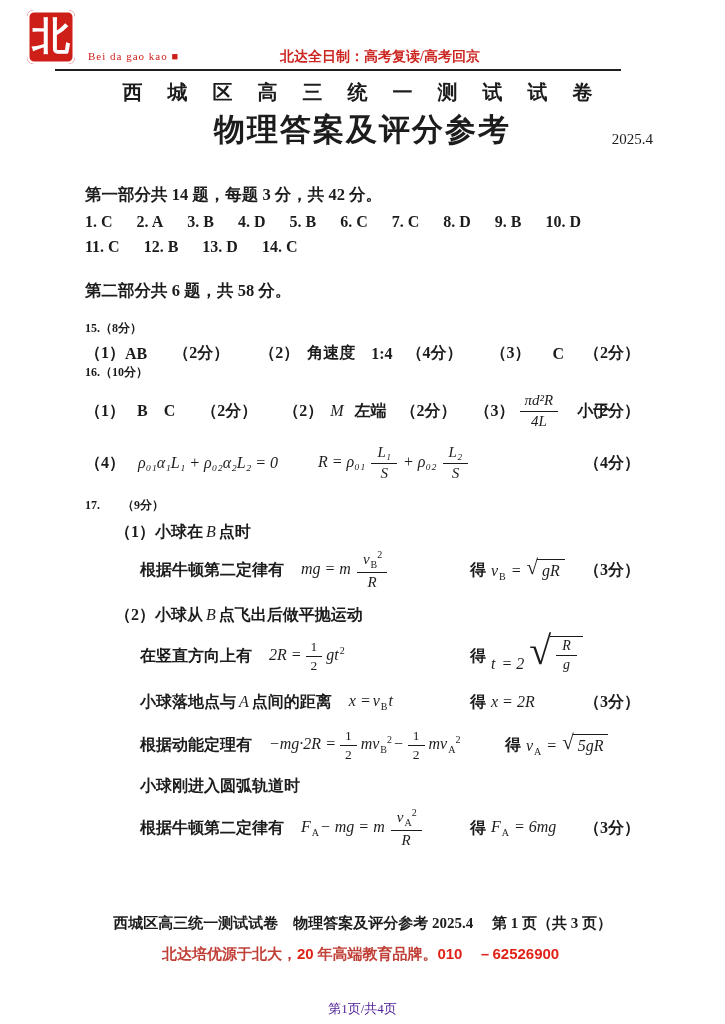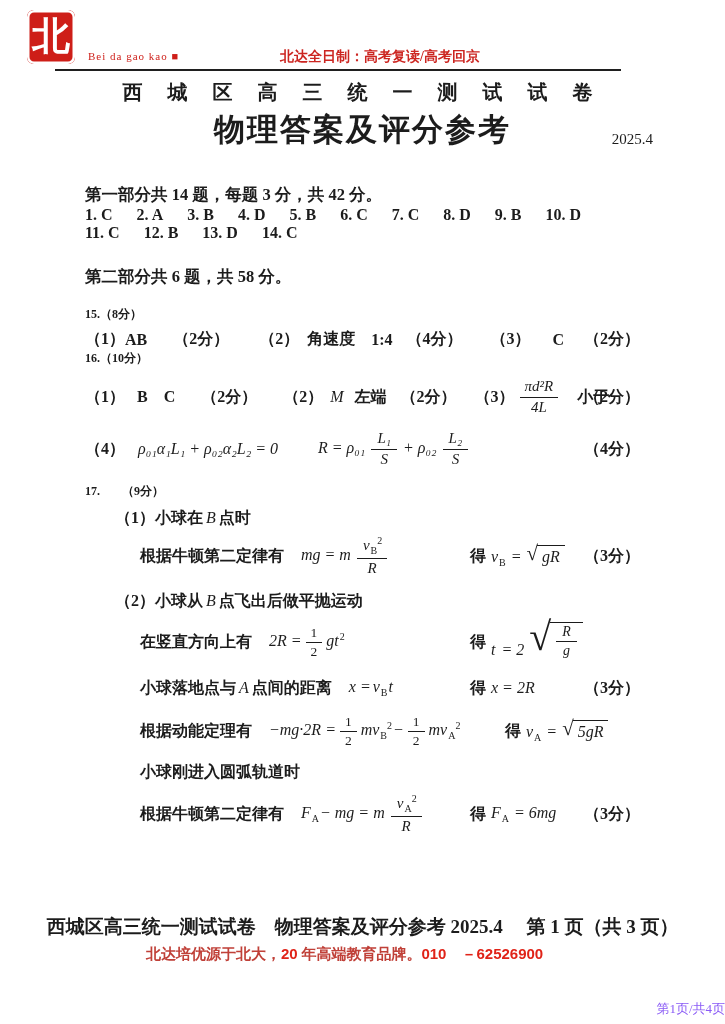--- a/index.html
+++ b/index.html
@@ -17,21 +17,21 @@
   .tagline .tl-b { font-weight:bold; }
   .rule { position:absolute; left:55px; top:69px; width:566px; border-top:2px solid #1f1f1f; }
   .exam-title { position:absolute; top:79px; left:0; width:100%; text-align:center; font-size:20px; font-weight:bold; letter-spacing:10px; }
   .doc-title-row { position:absolute; top:109px; left:0; width:100%; text-align:center; }
   .doc-title { font-size:31px; font-weight:bold; letter-spacing:2px; }
   .doc-date { position:absolute; right:72px; bottom:3px; font-size:15px; }
 
   
   .content { position:absolute; top:184px; left:85px; width:555px; font-size:16px; }
   .h-bold { font-weight:bold; font-size:16.5px; }
-  .ans-row { display:flex; gap:24px; font-weight:bold; font-size:16px; }
+  .ans-row { display:flex; gap:24px; margin-top:7px; font-weight:bold; font-size:16px; }
   .part2-head { margin-top:24px; }
   .qnum { font-weight:bold; font-size:12px; }
   .row { position:relative; display:flex; align-items:center; font-size:16px; }
   .lbl { font-weight:bold; }
   .bz { font-weight:bold; }
   .score-right { position:absolute; right:0; font-weight:bold; }
 
   .q15-row { margin-top:6px; }
   .q15-row .m1{margin-left:8px} .q15-row .m2{margin-left:26px} .q15-row .m3{margin-left:30px} .q15-row .m5{margin-left:16px} .q15-row .m6{margin-left:14px}
   .q15-row .m7{margin-left:28px} .q15-row .m8{margin-left:22px}
@@ -65,24 +65,24 @@
   .frac .num { padding:0 5px 1px; border-bottom:1.5px solid #1b1b1b; white-space:nowrap; }
   .frac .den { padding-top:1px; white-space:nowrap; }
   .frac.sm { font-size:13.5px; margin:0 3px; }
   .frac.nf { margin:0 2px; font-size:14px; }
   .sqrt { display:inline-flex; align-items:flex-start; margin-left:4px; }
   .sqrt::before { content:"√"; font-style:normal; font-size:21px; line-height:1; margin-right:-1px; transform:translateY(-2px); }
   .sqrt .in { border-top:1.5px solid #1b1b1b; padding:1px 4px 0; line-height:1.2; }
   .sqrt.tall::before { font-size:40px; font-weight:200; transform:translateY(-5px); }
 
   
-  .footer1 { position:absolute; top:914px; left:0; width:100%; text-align:center; font-size:19px; font-weight:bold; }
-  .footer2 { position:absolute; top:945px; left:146px; font-size:15px; color:#c04038; font-weight:bold; }
+  .footer1 { position:absolute; top:914px; left:0; width:100%; text-align:center; font-size:15px; font-weight:bold; }
+  .footer2 { position:absolute; top:945px; left:162px; font-size:15px; color:#c04038; font-weight:bold; }
   .footer2 .rn { color:#e02318; font-family:"Liberation Sans",sans-serif; font-weight:bold; }
-  .page-num { position:absolute; top:1000px; left:0; width:100%; text-align:right; font-size:13px; color:#8b5cf6; }
+  .page-num { position:absolute; top:1000px; left:0; width:100%; text-align:center; font-size:13px; color:#4c1d95; }
 </style>
 </head>
 <body>
 
 <div class="page">
 
   <div class="seal">
       <span>北</span>
     </div>
   <div class="brand-sub">Bei da gao kao ■</div>

